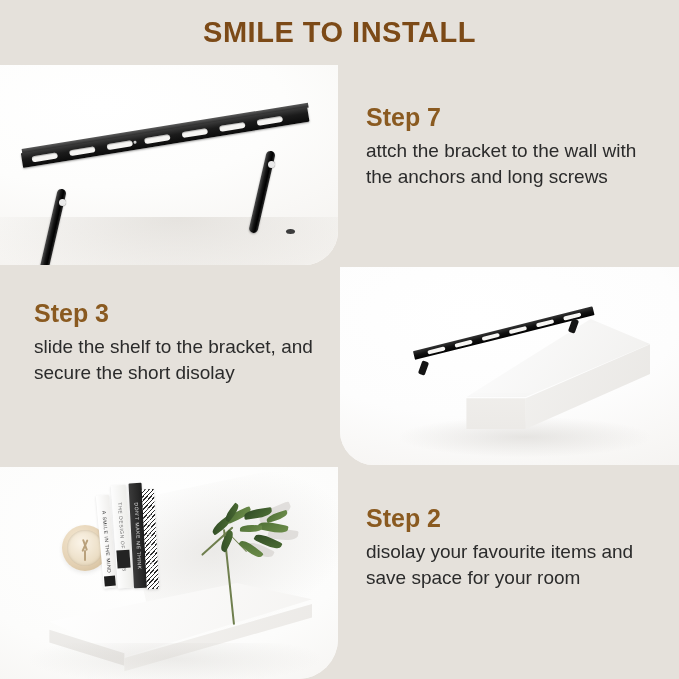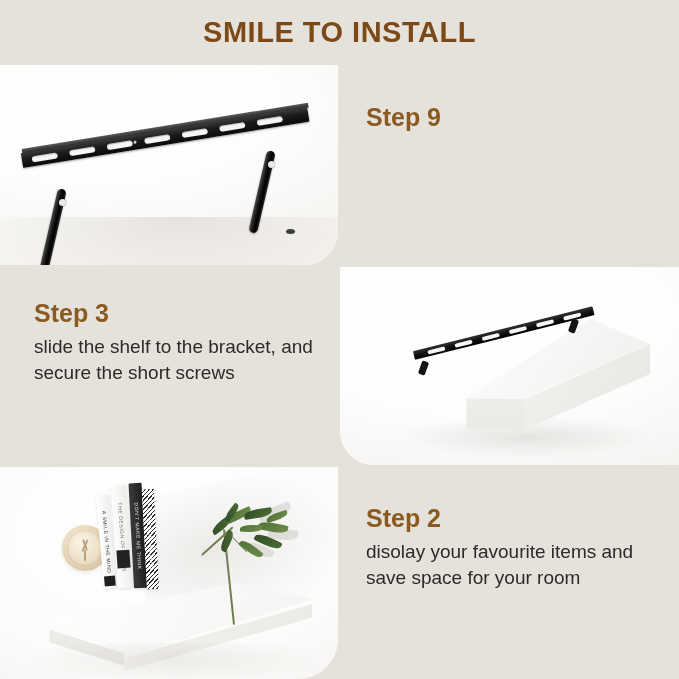--- a/index.html
+++ b/index.html
@@ -225,26 +225,27 @@
       <div class="rod" style="left:40px;top:66px;height:84px;transform:rotate(13deg);transform-origin:50% 0;"></div>
       <div class="boss" style="left:41px;top:76px;"></div>
 
       <div class="rod" style="left:249px;top:28px;height:84px;transform:rotate(13deg);transform-origin:50% 0;"></div>
       <div class="boss" style="left:250px;top:38px;"></div>
       <div class="rod-cap" style="left:268px;top:106px;"></div>
     </div>
   </div>
 
   <div class="textblock" id="text1">
-    <p class="step-title">Step 9</p>
+    <p class="step-title">Step 7</p>
+    <p class="step-desc">attch the bracket to the wall with the anchors and long screws</p>
   </div>
 
   <div class="textblock" id="text2">
     <p class="step-title">Step 3</p>
-    <p class="step-desc">slide the shelf to the bracket, and secure the short screws</p>
+    <p class="step-desc">slide the shelf to the bracket, and secure the short disolay</p>
   </div>
 
   <div class="panel" id="panel2">
     <div class="p2-bg"></div>
     <div class="shelf-shadow" style="left:60px;top:150px;width:250px;height:40px;position:absolute;
          background:radial-gradient(ellipse at 50% 50%, rgba(198,195,190,.4) 0%, rgba(198,195,190,0) 72%);"></div>
 
     <div class="shelf">
       <div class="shelf-top"></div>
       <div class="shelf-front"></div>

